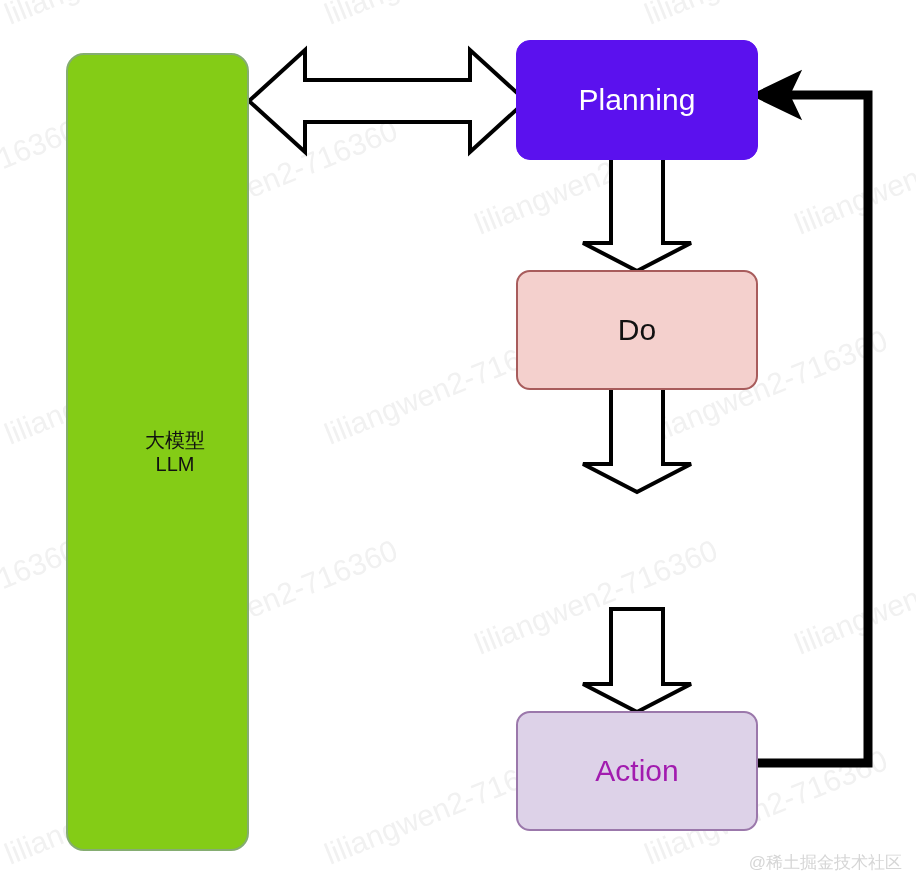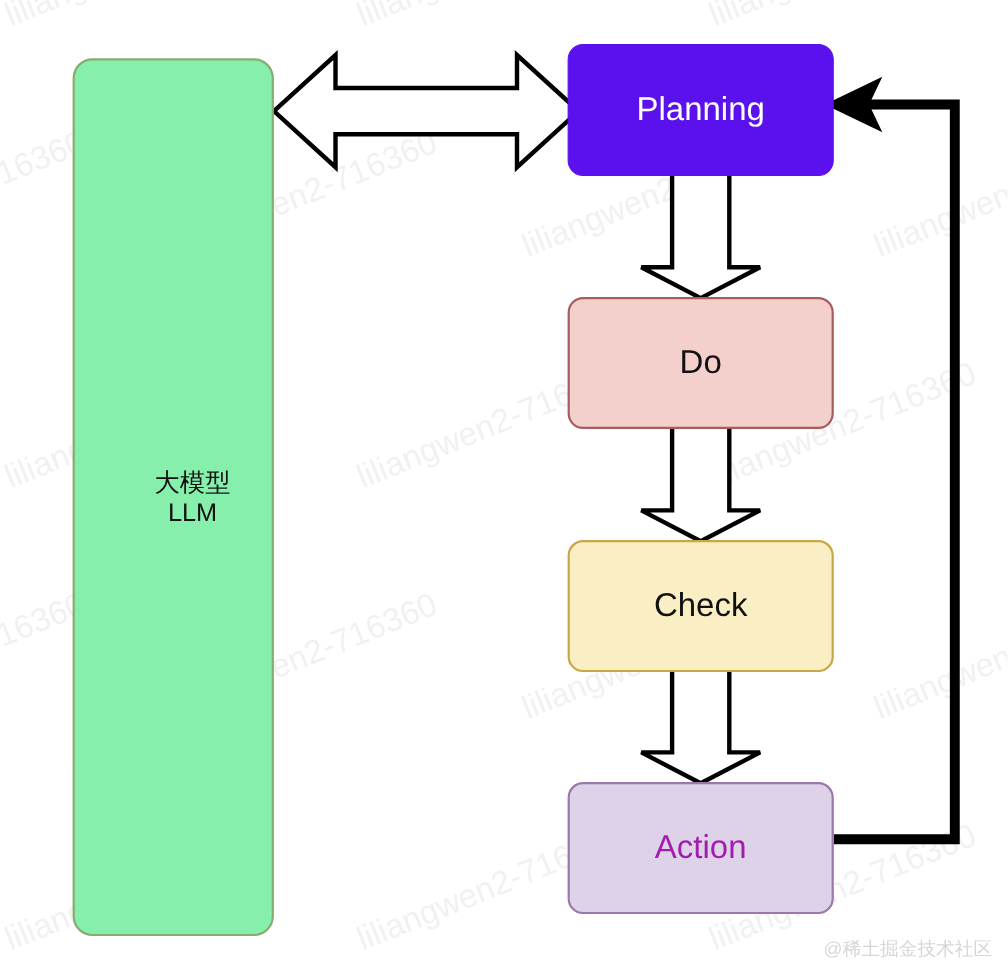--- a/index.html
+++ b/index.html
@@ -56,24 +56,24 @@
     line-height: 1.22;
   }
   .node-label {
     display: block;
     white-space: pre-line;
   }
 
   #node-llm {
     left: 66px; top: 53px;
     width: 183px; height: 798px;
-    background: #86efac;
+    background: #84cc16;
     border: 2px solid #85ad71;
     color: #111111;
-    font-size: 23px;
+    font-size: 20px;
     border-radius: 18px;
     padding-left: 35px;
   }
   #node-planning {
     left: 516px; top: 40px;
     width: 242px; height: 120px;
     background: #5b11ee;
     border: 1px solid #5b11ee;
     color: #ffffff;
     font-size: 30px;
@@ -170,23 +170,20 @@
     </div>
 
     <div class="node" id="node-planning">
       <span class="node-label">Planning</span>
     </div>
 
     <div class="node" id="node-do">
       <span class="node-label">Do</span>
     </div>
 
-    <div class="node" id="node-check">
-      <span class="node-label">Check</span>
-    </div>
 
     <div class="node" id="node-action">
       <span class="node-label">Action</span>
     </div>
 
   </div>
 
   <div id="credit-watermark">@稀土掘金技术社区</div>
 
 </div>

